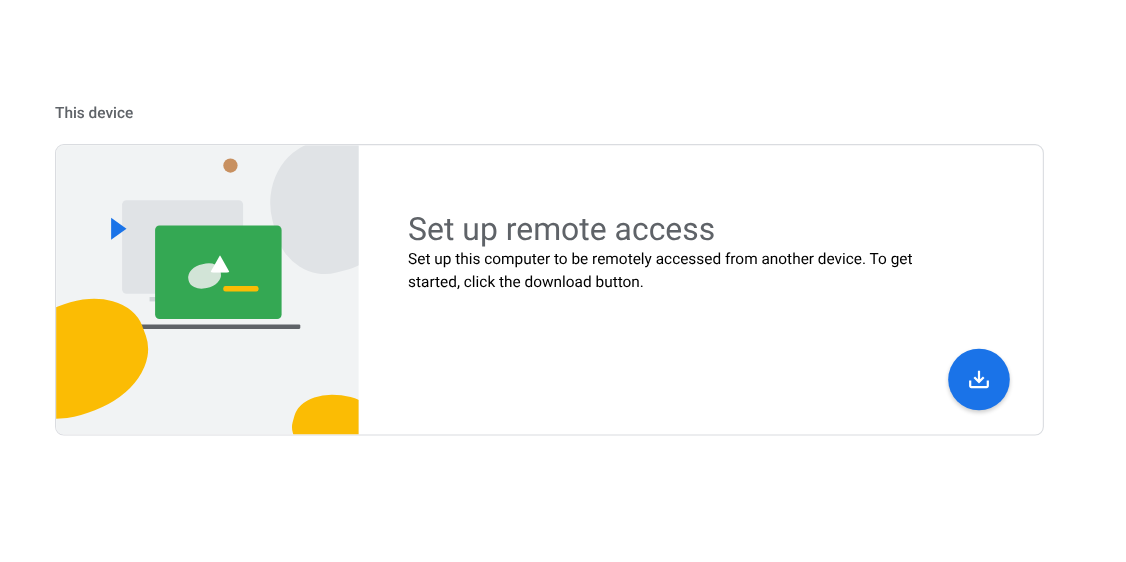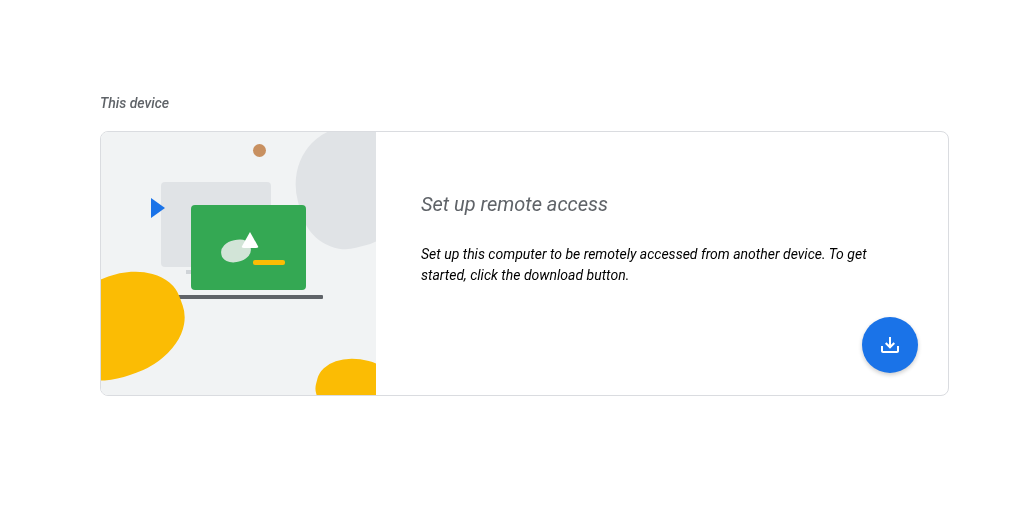--- a/index.html
+++ b/index.html
@@ -8,22 +8,21 @@
       box-sizing: border-box;
     }
     body {
       font-family: 'Roboto', 'Segoe UI', Arial, sans-serif;
       background: #ffffff;
       width: 1024px;
       height: 511px;
       padding: 0;
     }
     .container {
-      padding: 95px 75px 0 100px;
-      font-style: italic;
+      padding: 95px 75px 0 50px;
     }
     .section-title {
       font-size: 14px;
       color: #5f6368;
       font-weight: 500;
       margin-bottom: 20px;
     }
     .card {
       display: flex;
       border: 1px solid #dadce0;
@@ -38,24 +37,23 @@
       position: relative;
       overflow: hidden;
       flex-shrink: 0;
     }
     .card-content {
       flex: 1;
       padding: 60px 50px 30px 45px;
       position: relative;
     }
     .card-heading {
-      font-size: 20px;
+      font-size: 29px;
       color: #5f6368;
       font-weight: 400;
-      margin-bottom: 28px;
     }
     .card-description {
       font-size: 14px;
       color: #000000;
       line-height: 1.5;
       max-width: 490px;
     }
     .download-button {
       position: absolute;
       bottom: 22px;

